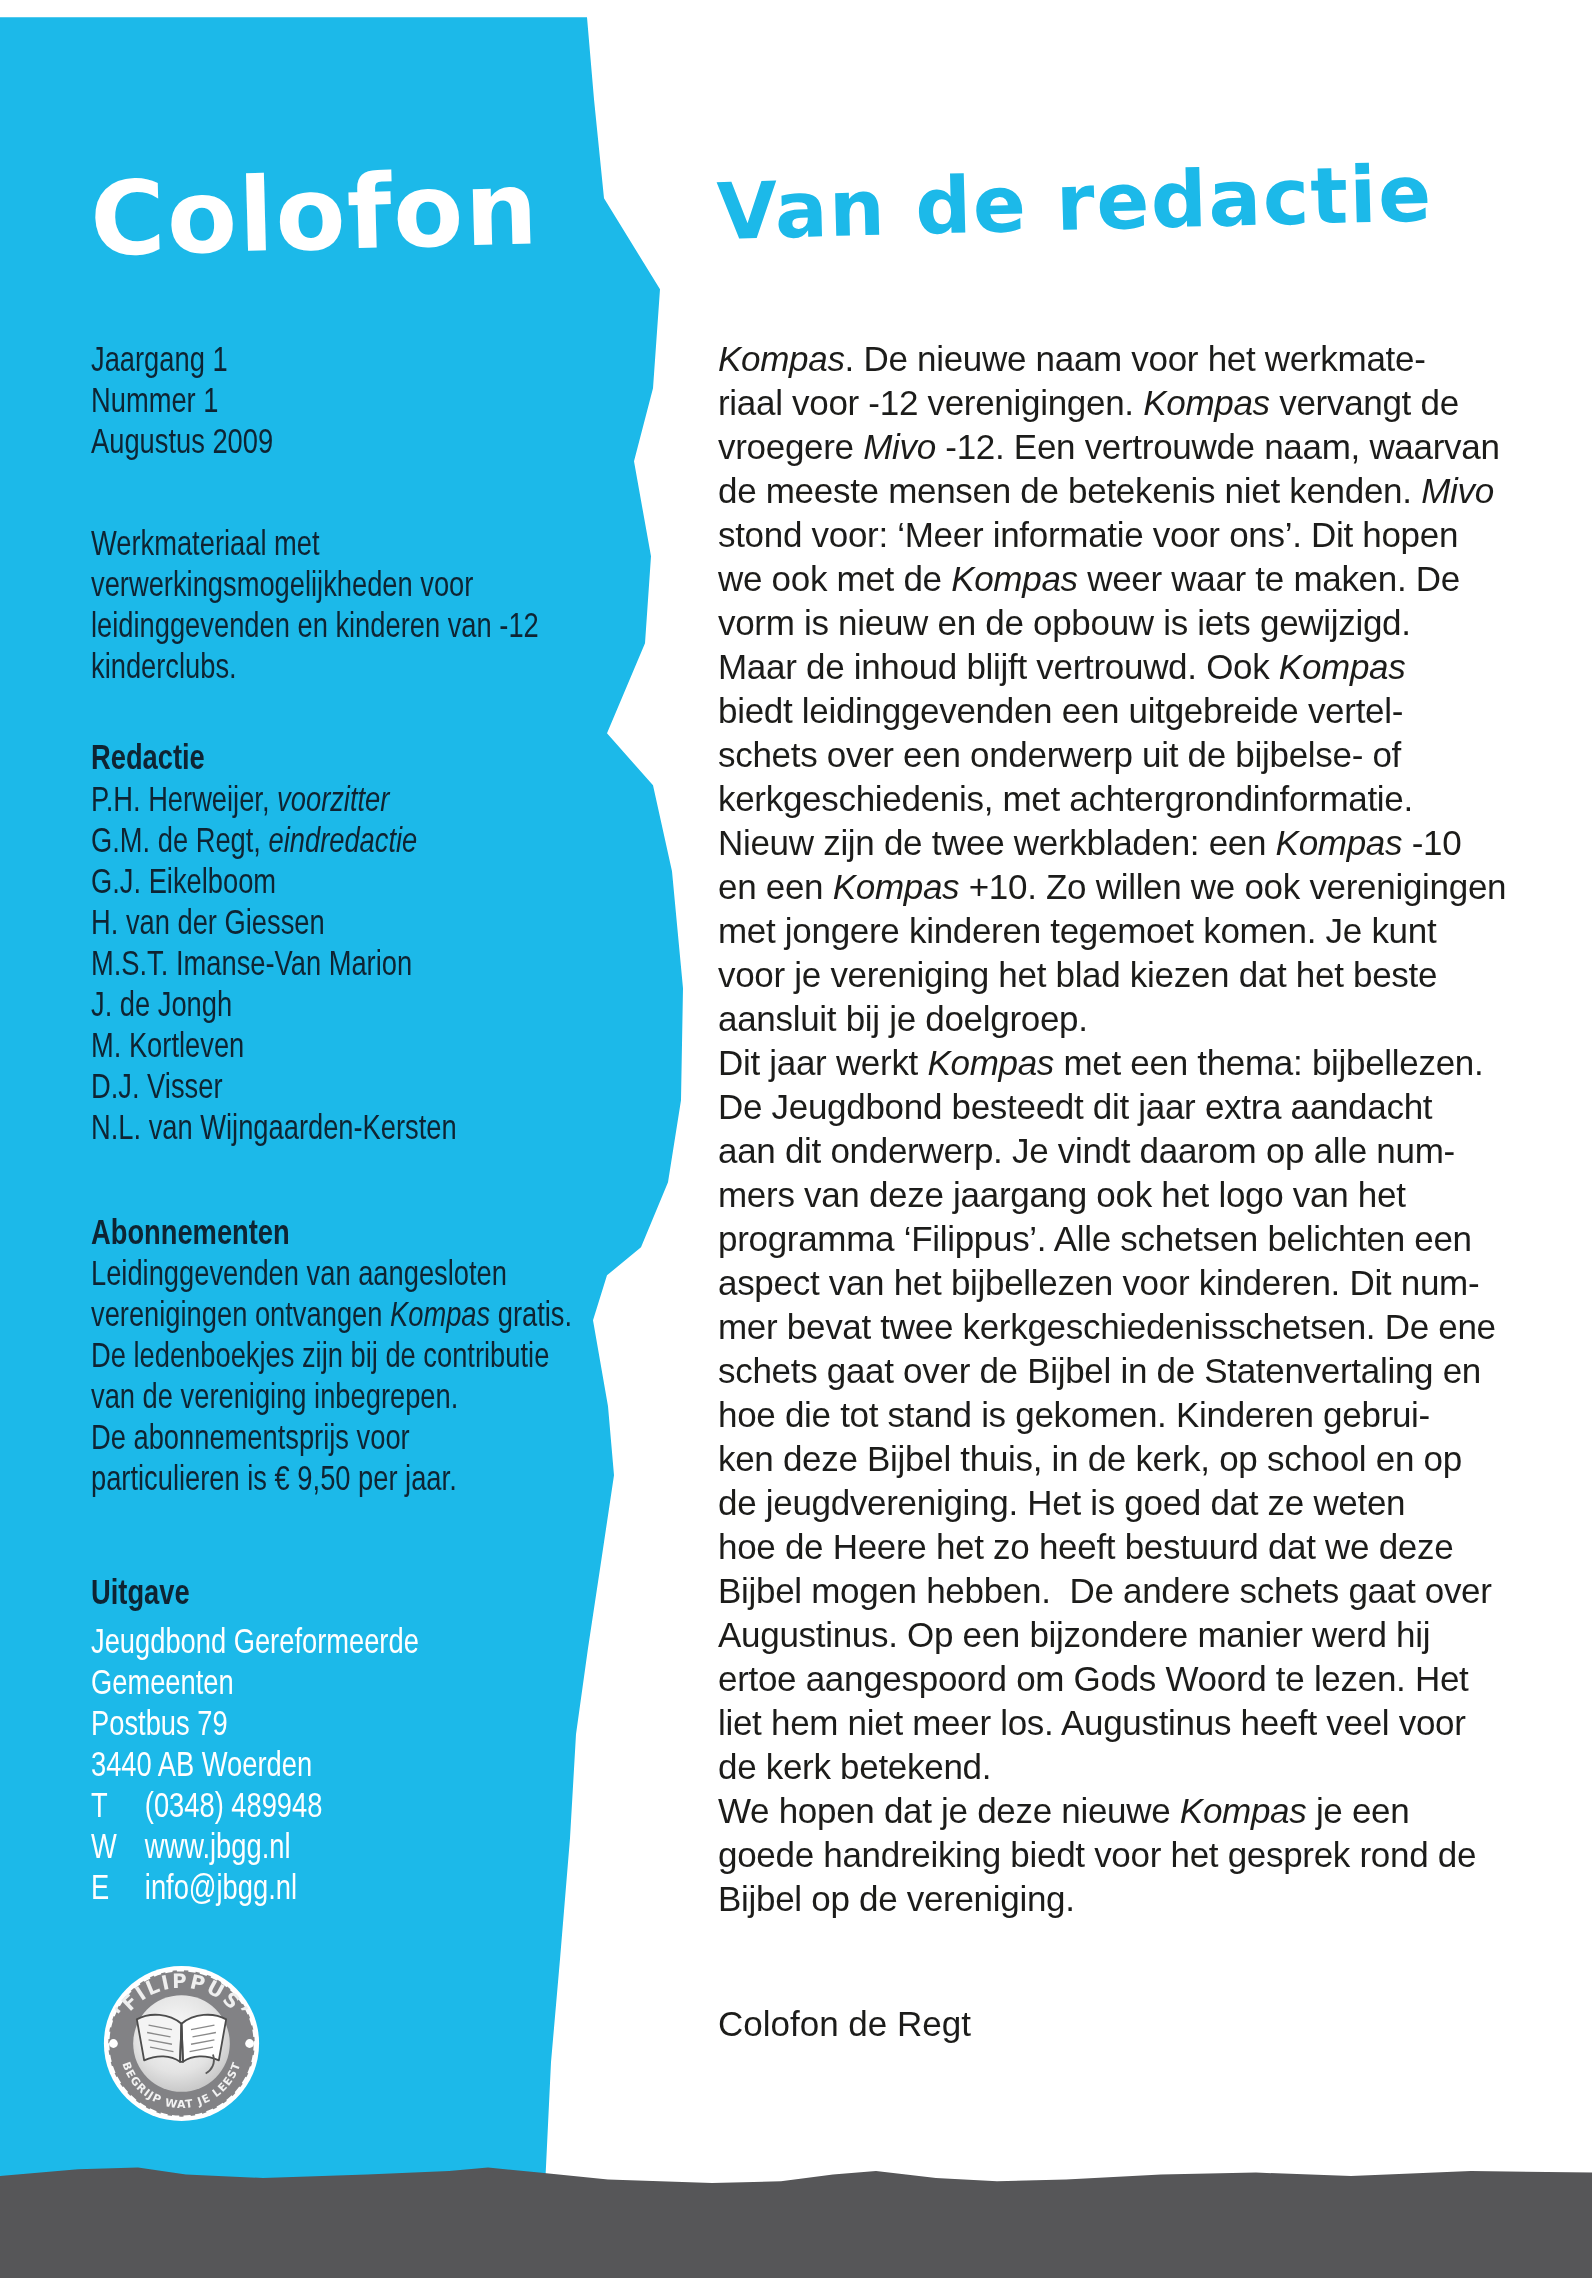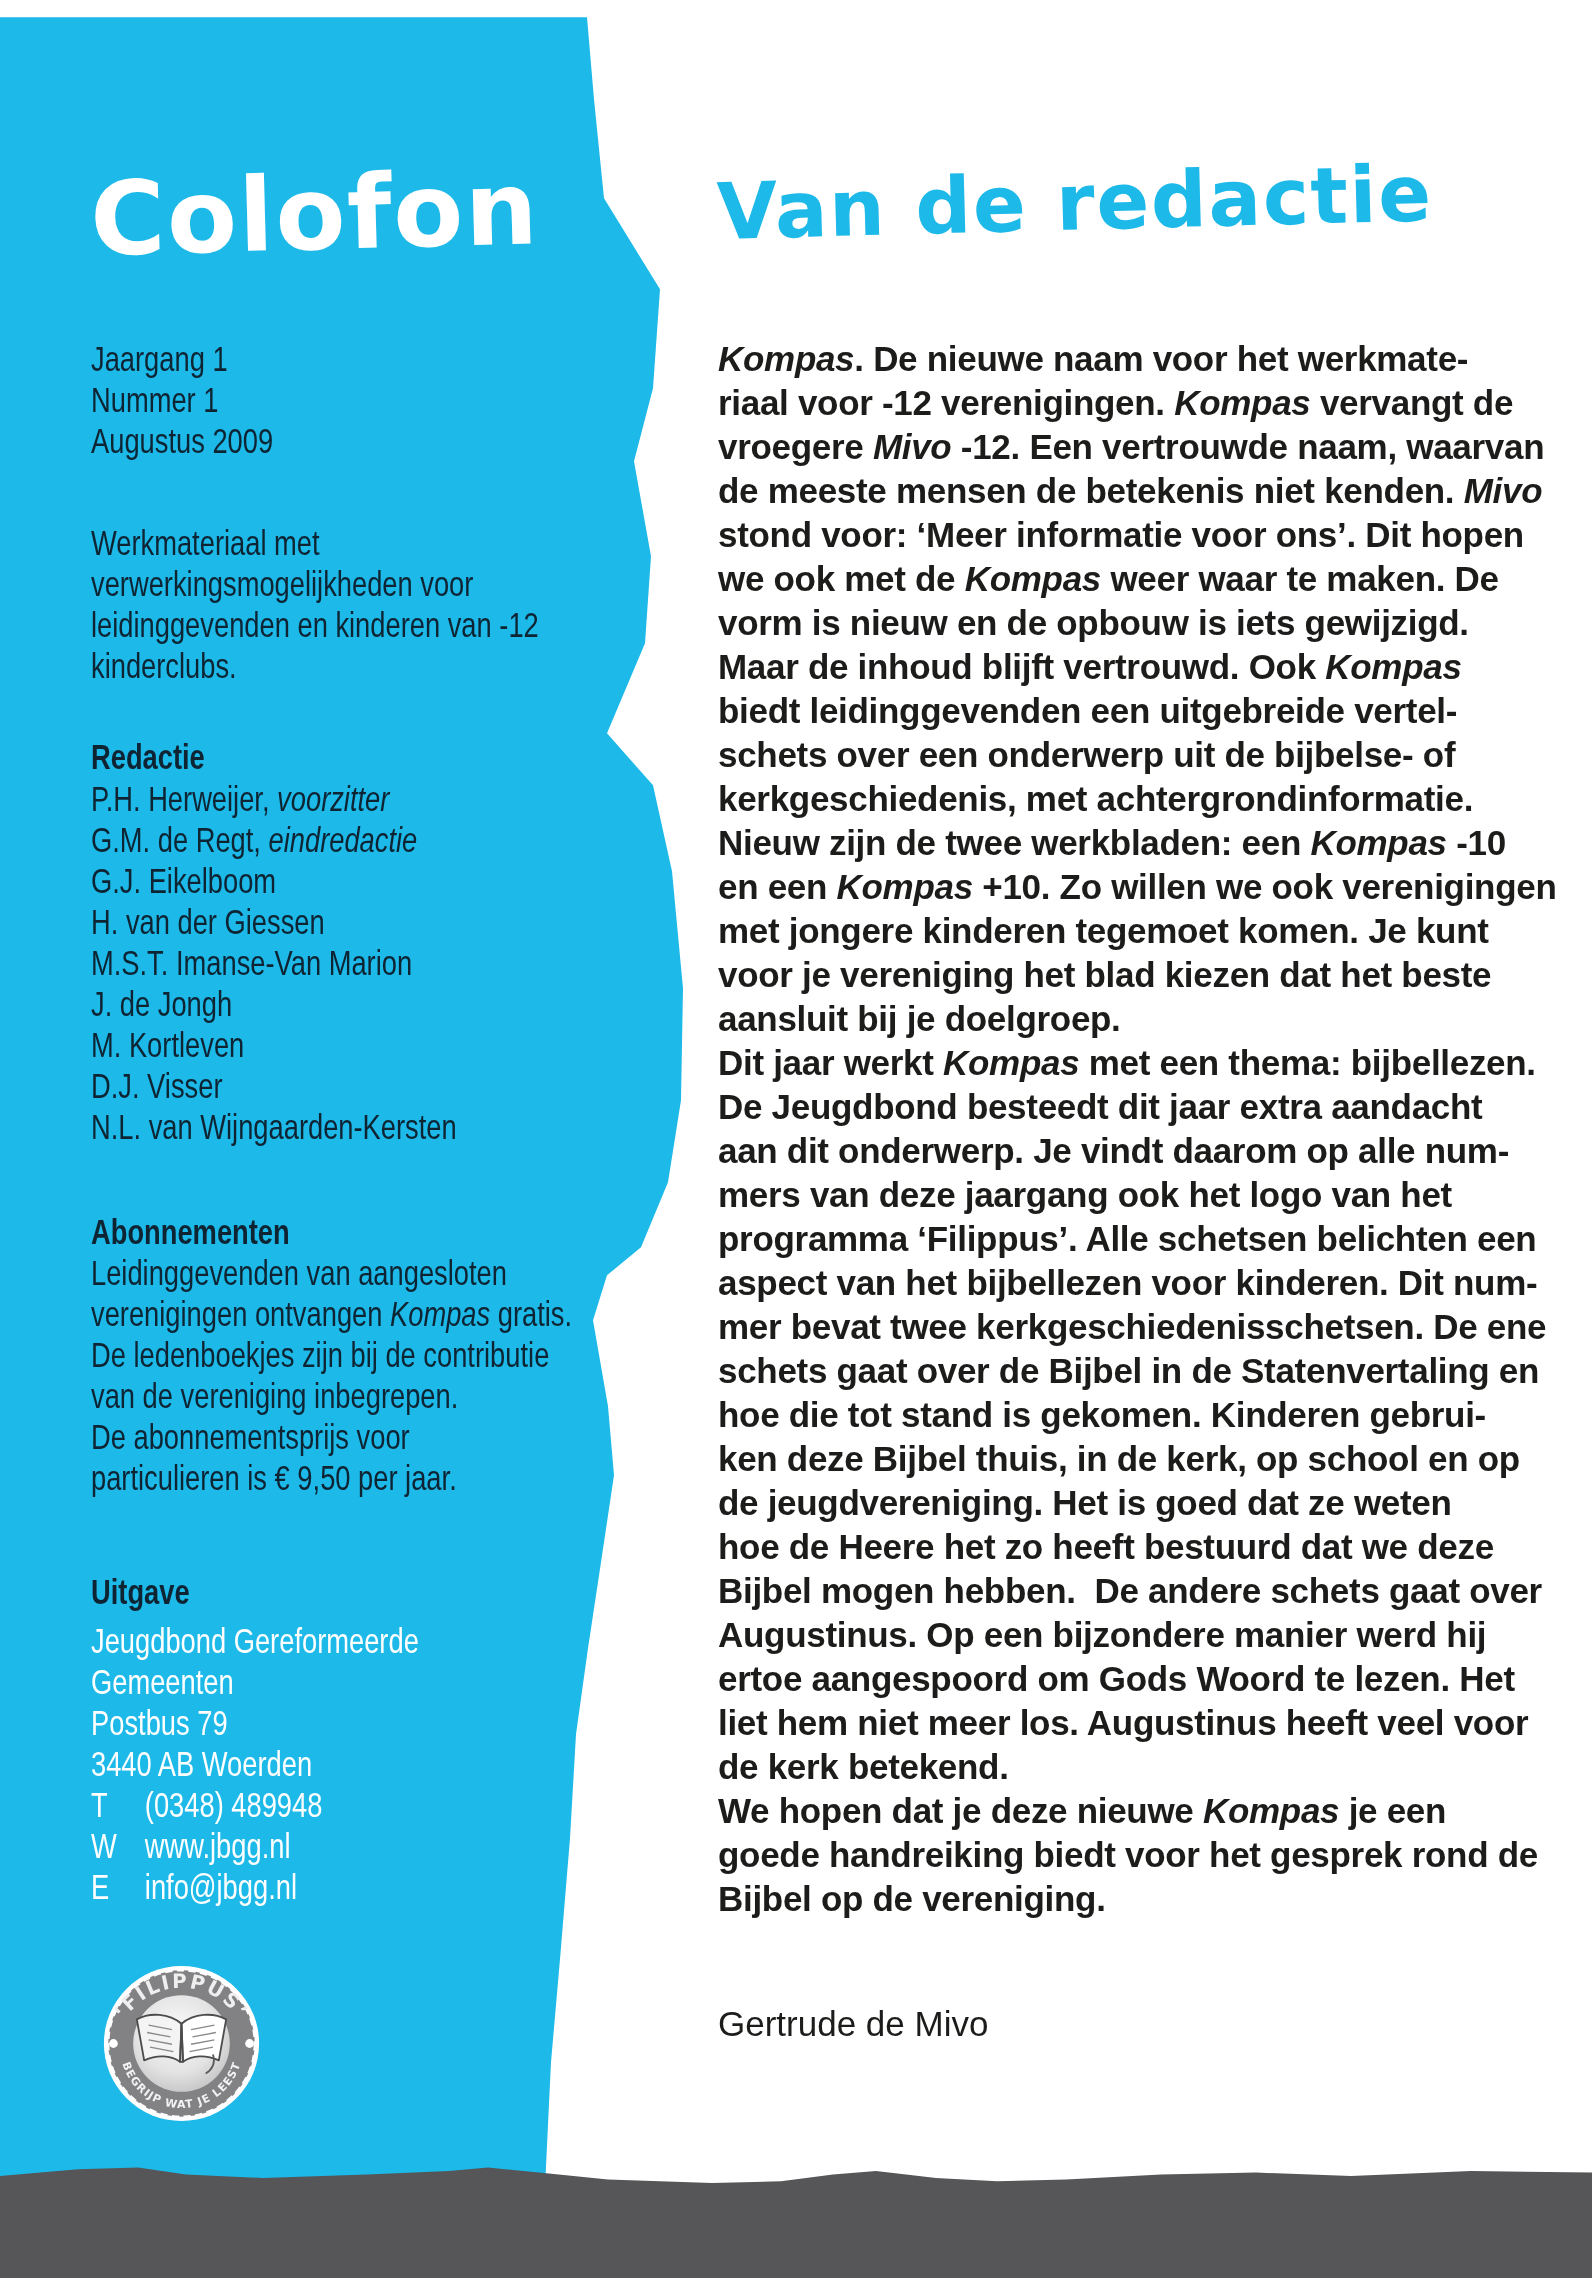--- a/index.html
+++ b/index.html
@@ -38,21 +38,21 @@
     transform:scaleX(0.78);transform-origin:left top;
   }
   .lcol.heading{font-weight:bold;}
   .lcol.white{color:#ffffff;}
   .contact-row{position:absolute;left:91px;width:639px;font-size:35px;line-height:41px;
     color:#ffffff;transform:scaleX(0.78);transform-origin:left top;}
   .contact-row .clabel{display:inline-block;width:69px;}
   
   .body-text{
     position:absolute;left:718px;top:337px;width:854px;white-space:pre-wrap;
-    font-size:35px;line-height:44px;color:#1c1c1a;letter-spacing:-0.3px;font-weight:bold;
+    font-size:35px;line-height:44px;color:#1c1c1a;letter-spacing:-0.3px;
   }
   .signature{position:absolute;left:718px;top:2004px;font-size:35px;color:#1c1c1a;}
   em{font-style:italic;}
   
   .filippus{position:absolute;left:90px;top:1952px;width:183px;height:183px;}
 </style>
 </head>
 <body>
 
 <div class="blue-panel"></div>
@@ -177,16 +177,16 @@
 hoe de Heere het zo heeft bestuurd dat we deze
 Bijbel mogen hebben.  De andere schets gaat over
 Augustinus. Op een bijzondere manier werd hij
 ertoe aangespoord om Gods Woord te lezen. Het
 liet hem niet meer los. Augustinus heeft veel voor
 de kerk betekend.
 We hopen dat je deze nieuwe <em>Kompas</em> je een
 goede handreiking biedt voor het gesprek rond de
 Bijbel op de vereniging.</div>
 
-<div class="signature">Gertrude de Mivo</div>
+<div class="signature">Colofon de Regt</div>
 
 <div class="footer-bar"></div>
 
 
 </body></html>

